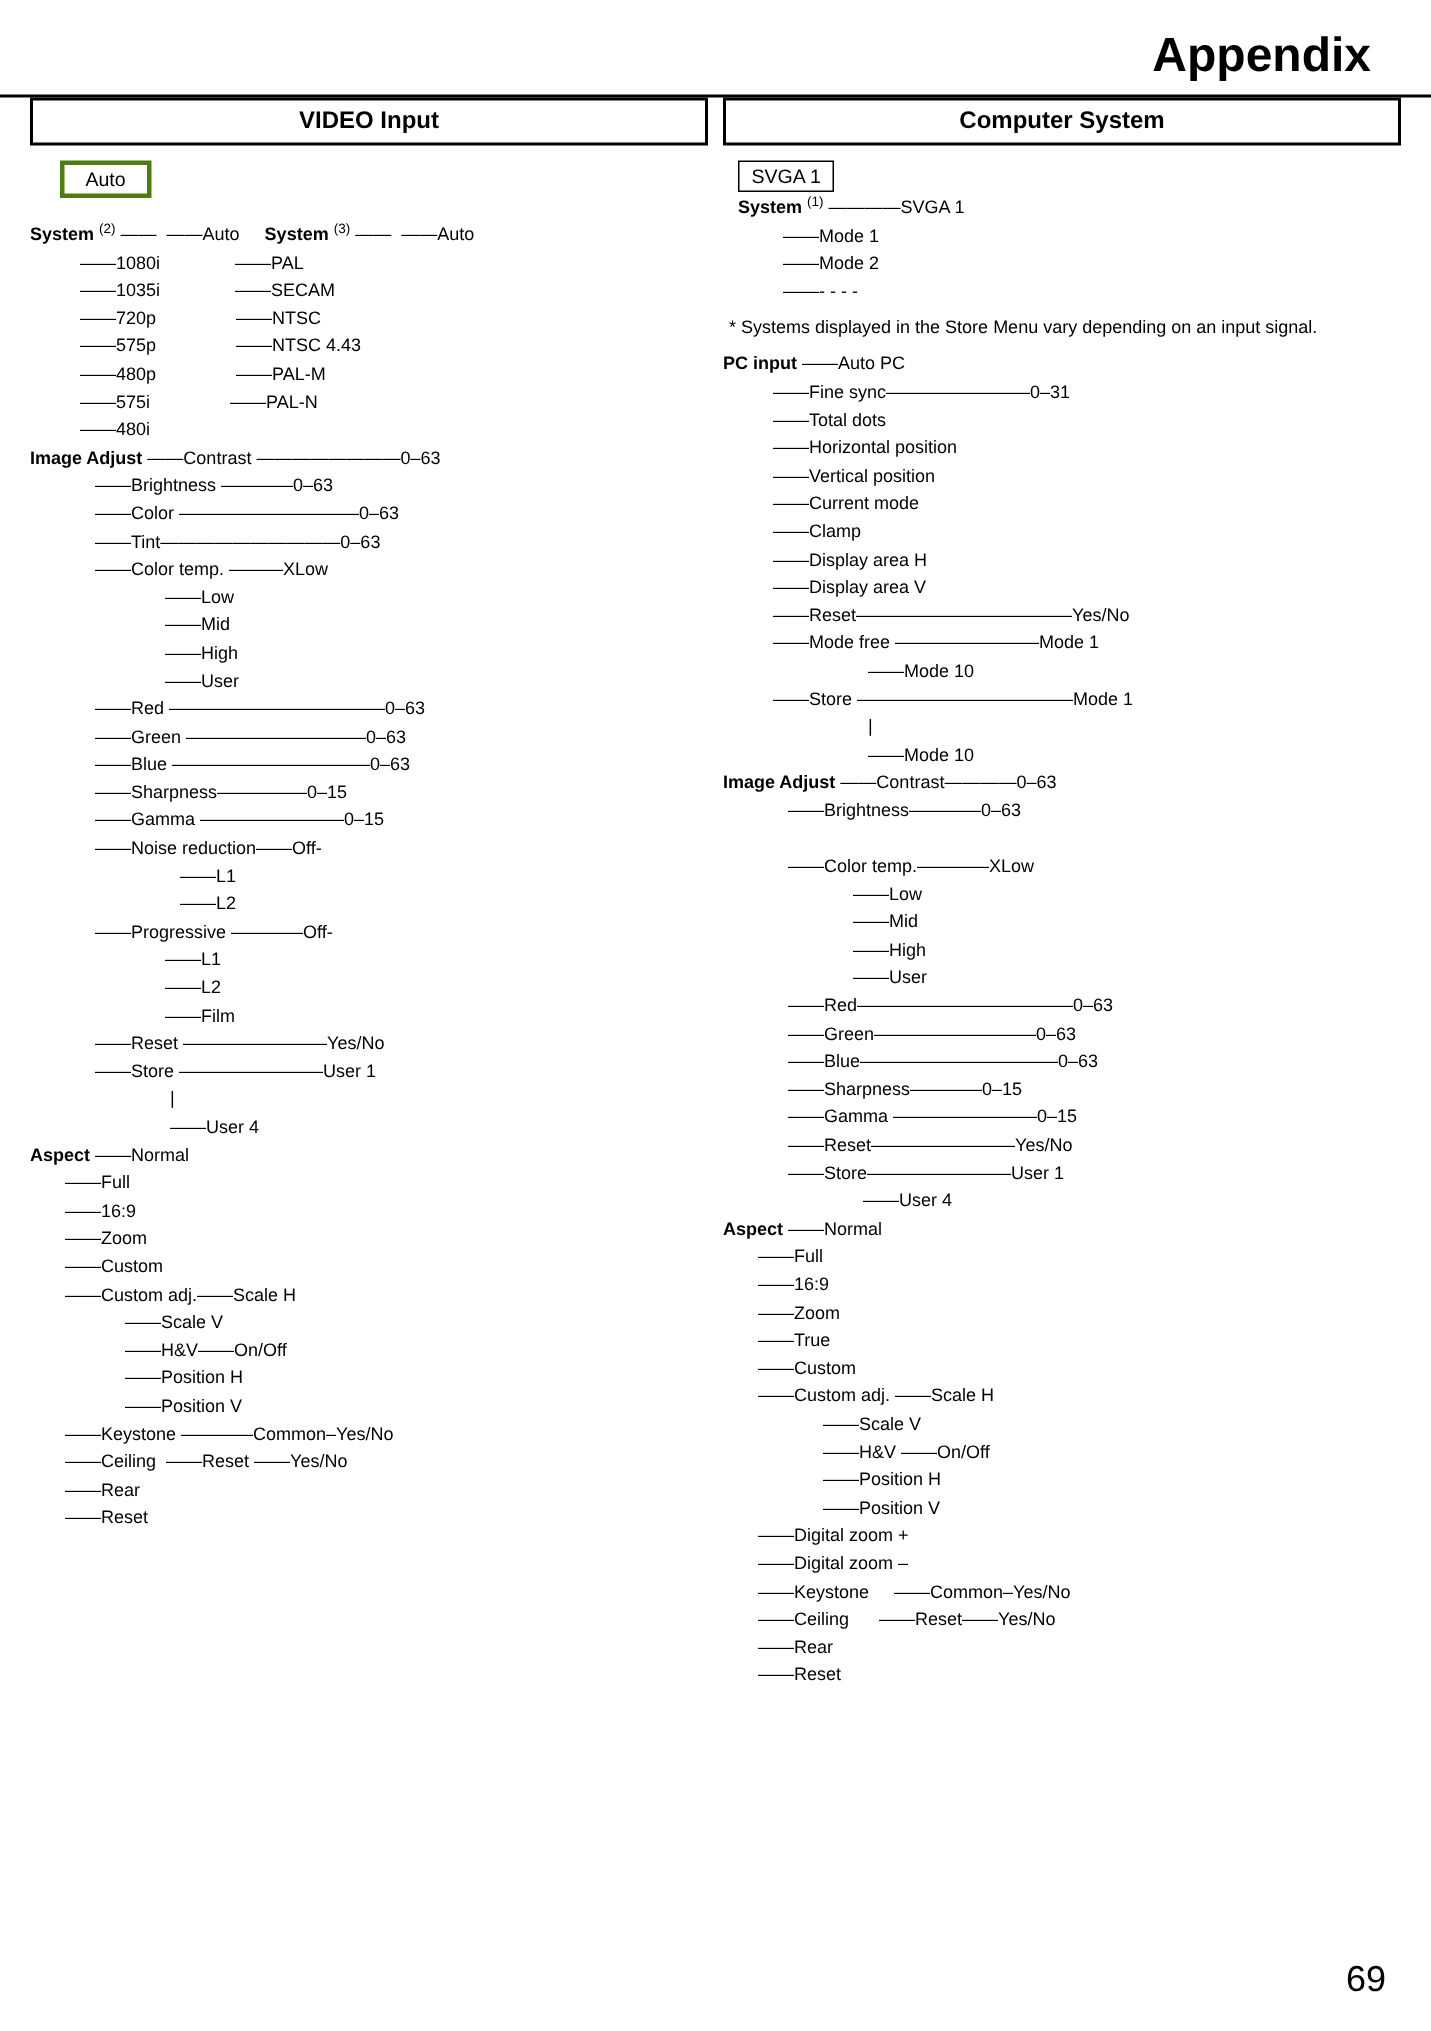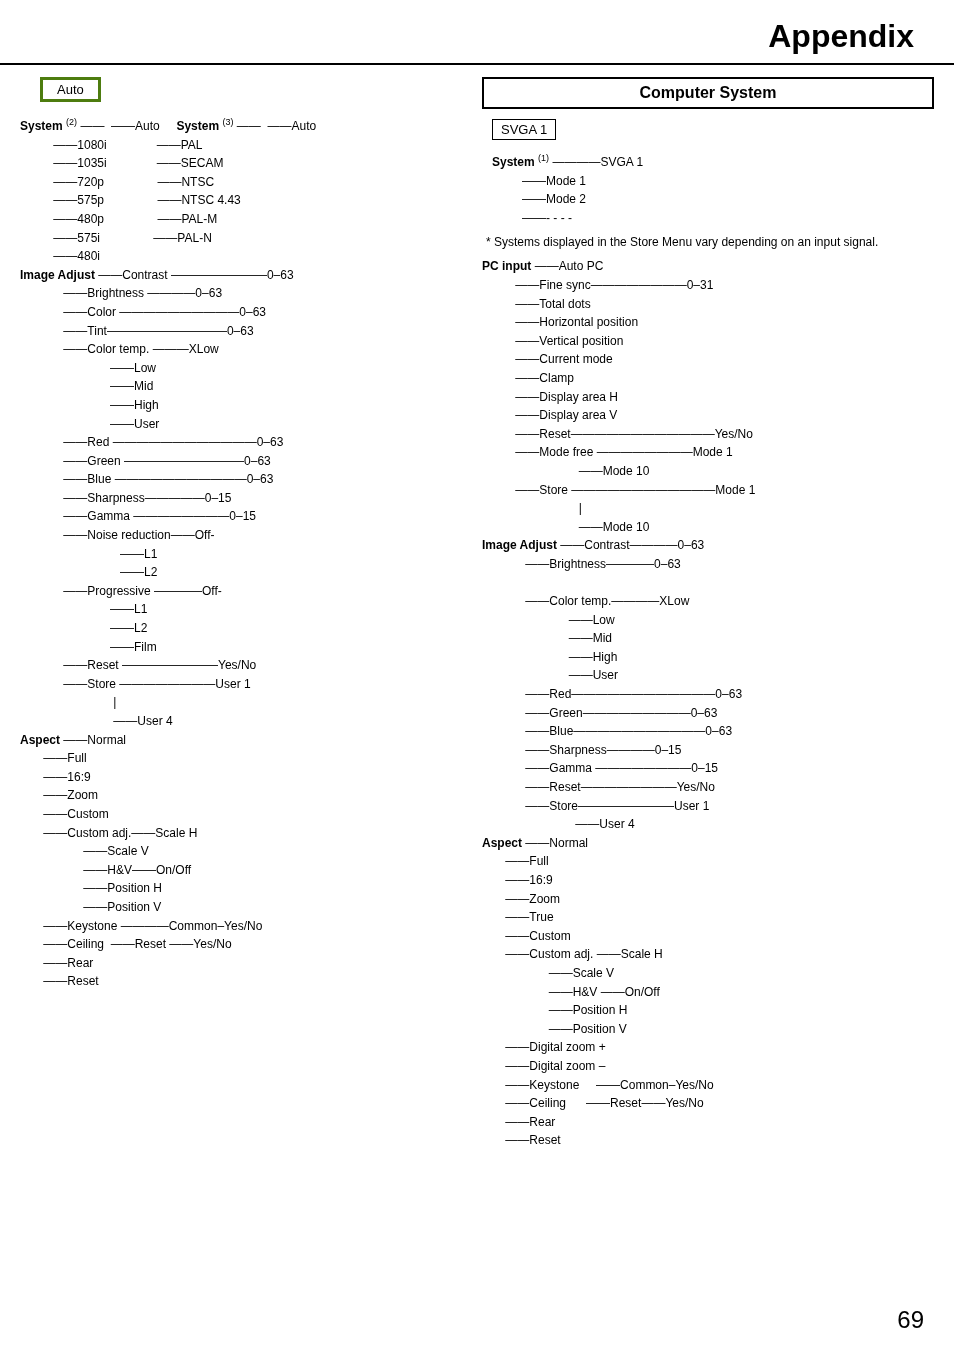--- a/index.html
+++ b/index.html
@@ -12,21 +12,20 @@
       color: #000;
       position: relative;
     }
 
     .page-title {
       text-align: right;
       font-size: 32px;
       font-weight: bold;
       padding: 18px 40px 8px 0;
       border-bottom: 2px solid #000;
-      margin-bottom: 12px;
     }
 
     .main-content {
       display: flex;
       flex-direction: row;
       padding: 0 20px;
       gap: 10px;
     }
 
     .left-panel, .right-panel {
@@ -83,20 +82,21 @@
     }
   </style>
 </head>
 <body>
 
 <div class="page-title">Appendix</div>
 
 <div class="main-content">
 
   <div class="left-panel">
+    <div class="section-header">VIDEO Input</div>
 
     <div style="margin-left:10px; margin-bottom:6px;">
       <span class="auto-box">Auto</span>
     </div>
 
     <pre><span class="bold">System</span> <sup style="font-size:9px">(2)</sup> ——  ——Auto     <span class="bold">System</span> <sup style="font-size:9px">(3)</sup> ——  ——Auto
           ——1080i               ——PAL
           ——1035i               ——SECAM
           ——720p                ——NTSC
           ——575p                ——NTSC 4.43
@@ -147,21 +147,21 @@
        ——Rear
        ——Reset
 </pre>
   </div>
 
   <div class="right-panel">
     <div class="section-header">Computer System</div>
 
     <div style="display:flex; align-items:flex-start; margin-left:10px; margin-bottom:6px;flex-direction:column;">
       <span class="svga-box">SVGA 1</span>
-      <pre style="font-size:12px; line-height:1.55;margin-top:12px;"><span class="bold">System</span> <sup style="font-size:9px">(1)</sup> ————SVGA 1
+      <pre style="font-size:12px; line-height:1.55;"><span class="bold">System</span> <sup style="font-size:9px">(1)</sup> ————SVGA 1
          ——Mode 1
          ——Mode 2
          ——- - - -</pre>
     </div>
 
     <div class="note-text">* Systems displayed in the Store Menu vary depending on an input signal.</div>
 
     <pre><span class="bold">PC input</span> ——Auto PC
           ——Fine sync————————0–31
           ——Total dots

